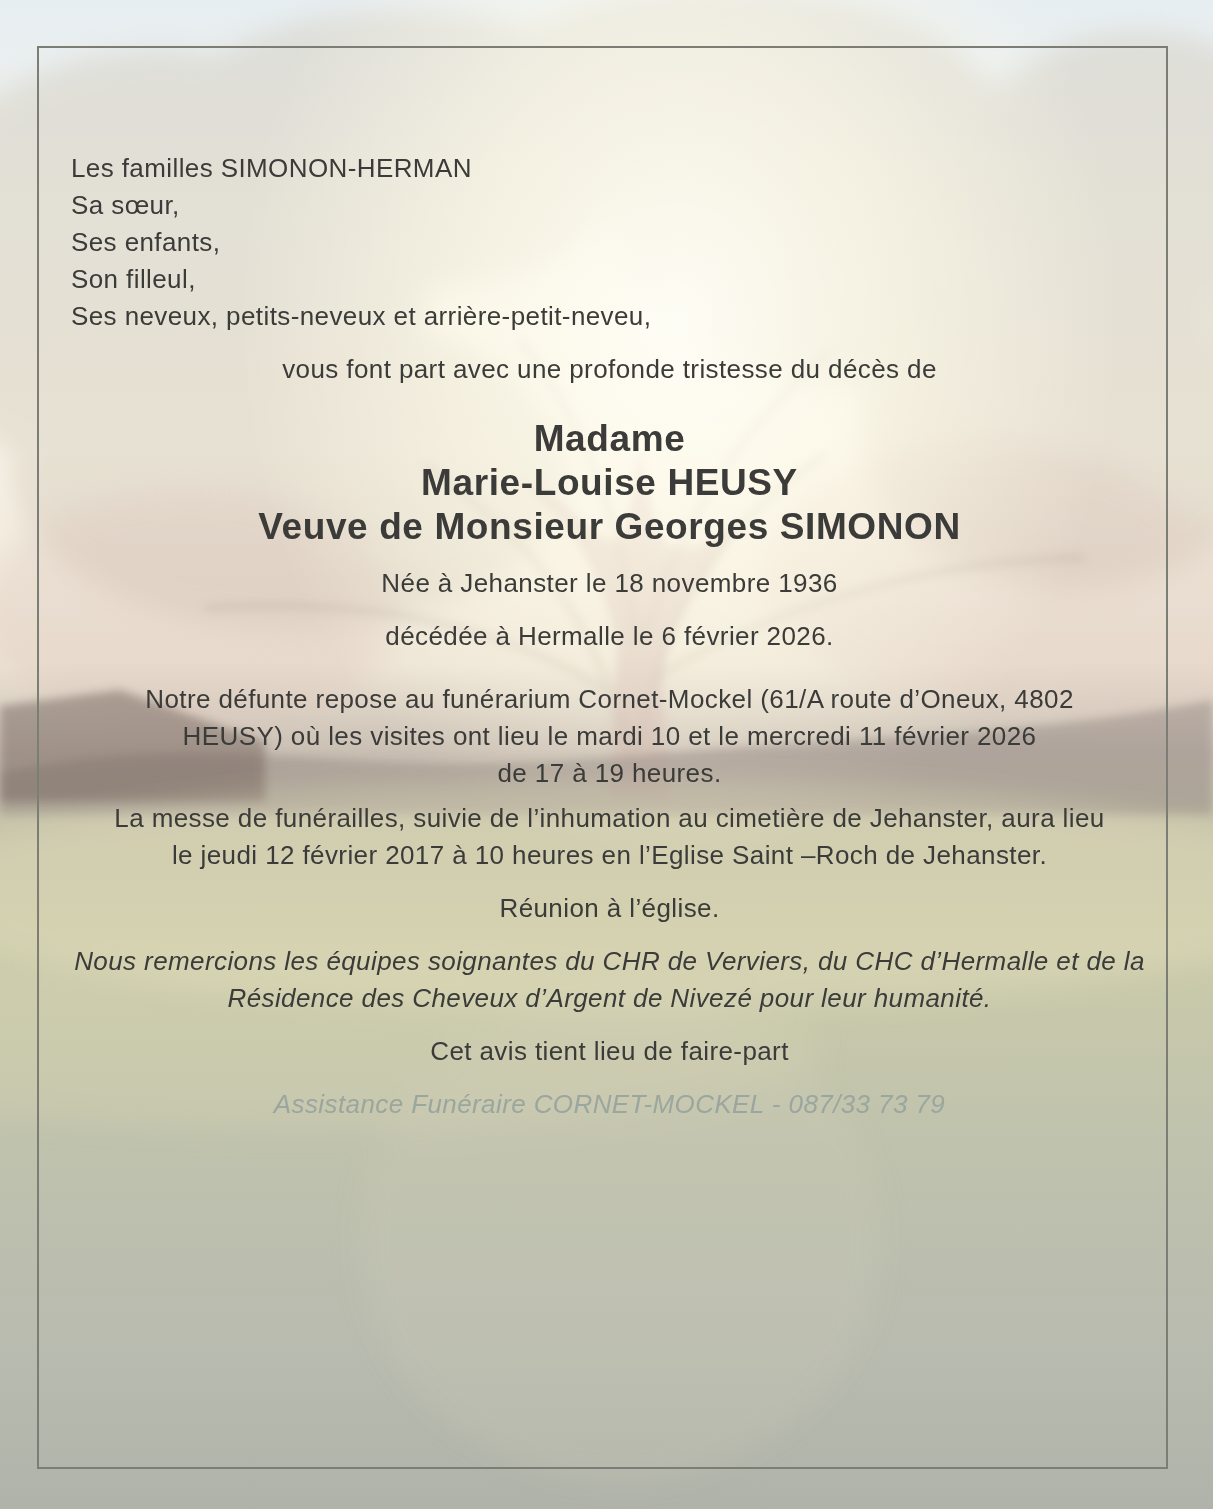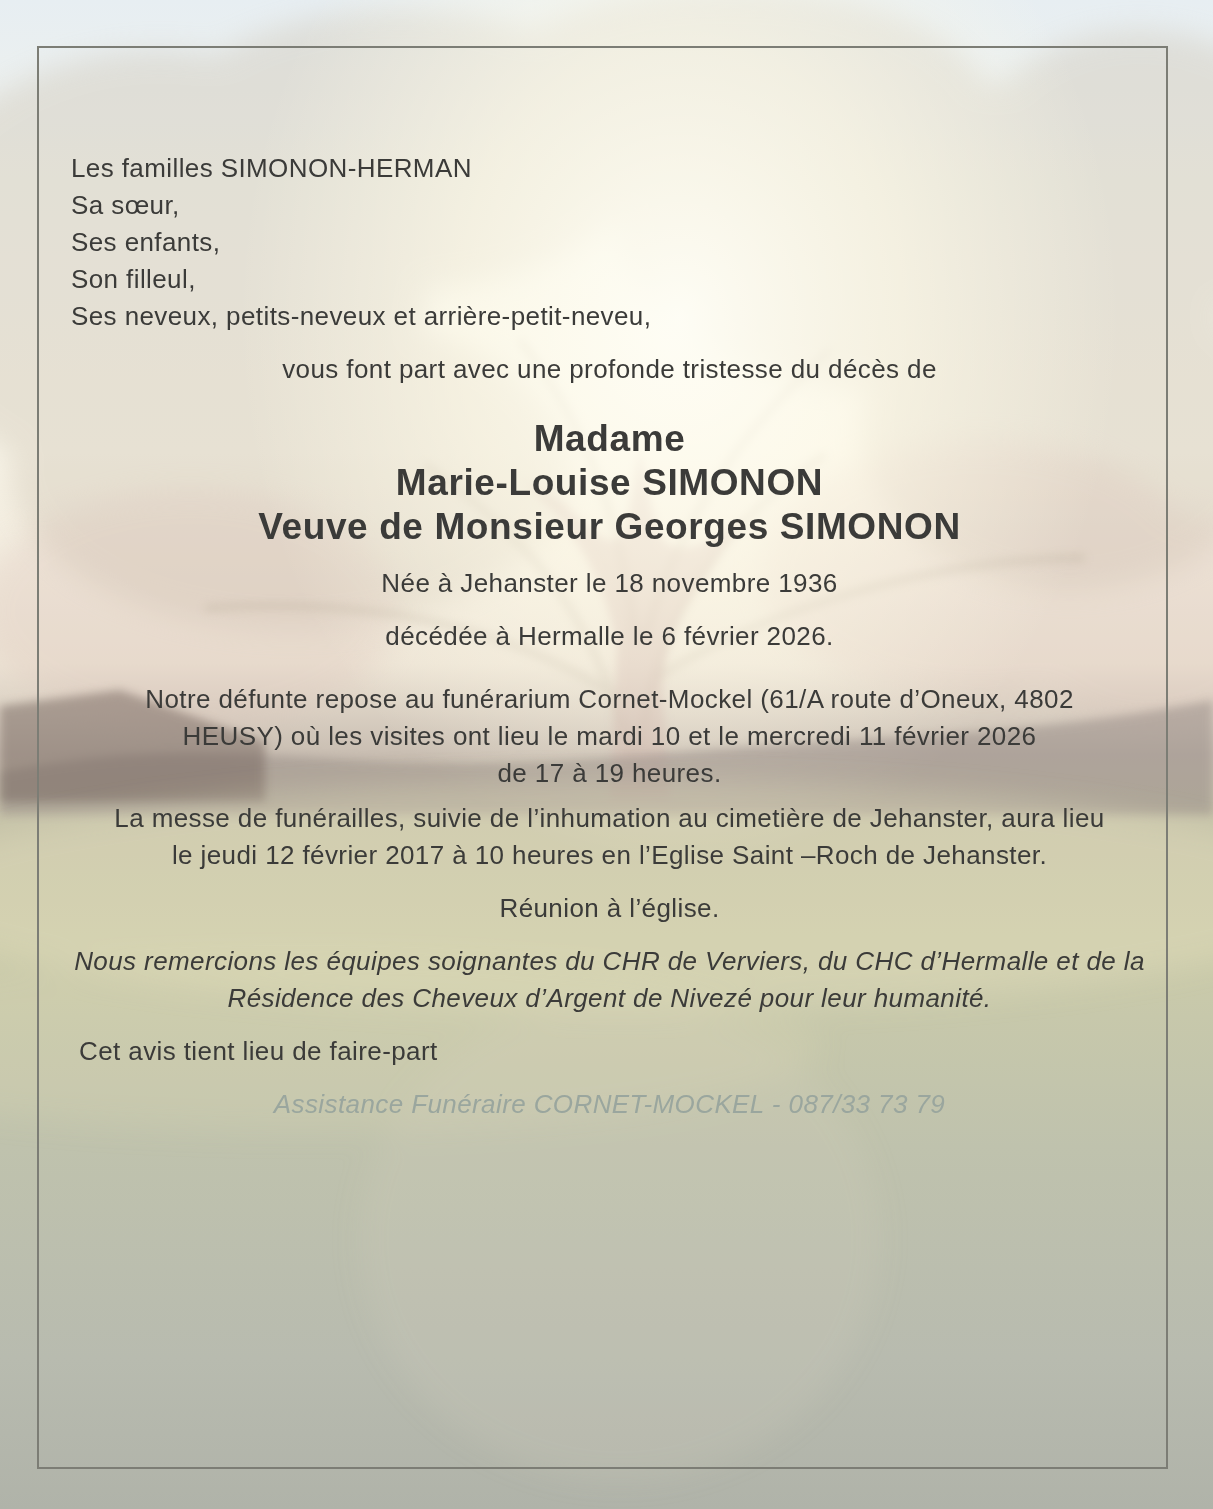--- a/index.html
+++ b/index.html
@@ -30,21 +30,21 @@
     margin-top:29px;text-align:center;
     font-weight:bold;font-size:37px;line-height:44px;letter-spacing:0.6px;
   }
   .birth{margin-top:74px;text-align:center;}
   .death{margin-top:20px;text-align:center;}
   .funeral{margin-top:26px;text-align:center;}
   .mass{margin-top:8px;text-align:center;}
   .meeting{margin-top:29px;text-align:center;}
   .thanks{margin-top:16px;text-align:center;font-style:italic;}
   .condolences{margin-top:86px;text-align:center;}
-  .notice{margin-top:28px;}
+  .notice{margin-top:28px;text-align:center;}
   .footer{margin-top:18px;text-align:center;color:var(--footer-text);font-style:italic;}
 </style>
 </head>
 <body>
 
 <svg class="bg" viewBox="0 0 1213 1509" preserveAspectRatio="none" xmlns="http://www.w3.org/2000/svg">
   <defs>
     <linearGradient id="skyg" x1="0" y1="0" x2="0" y2="1">
       <stop offset="0" stop-color="#e7eef2"></stop>
       <stop offset="0.12" stop-color="#f1f2ec"></stop>
@@ -115,21 +115,21 @@
     <div>Sa sœur,</div>
     <div>Ses enfants,</div>
     <div>Son filleul,</div>
     <div>Ses neveux, petits-neveux et arrière-petit-neveu,</div>
   </div>
 
   <p class="announce">vous font part avec une profonde tristesse du décès de</p>
 
   <div class="names">
     <div>Madame</div>
-    <div>Marie-Louise SIMONON</div>
+    <div>Marie-Louise HEUSY</div>
     <div>Veuve de Monsieur Georges SIMONON</div>
   </div>
 
   <p class="birth">Née à Jehanster le 18 novembre 1936</p>
   <p class="death">décédée à Hermalle le 6 février 2026.</p>
 
   <div class="funeral center">
     <div>Notre défunte repose au funérarium Cornet-Mockel (61/A route d’Oneux, 4802</div>
     <div>HEUSY) où les visites ont lieu le mardi 10 et le mercredi 11 février 2026</div>
     <div>de 17 à 19 heures.</div>

